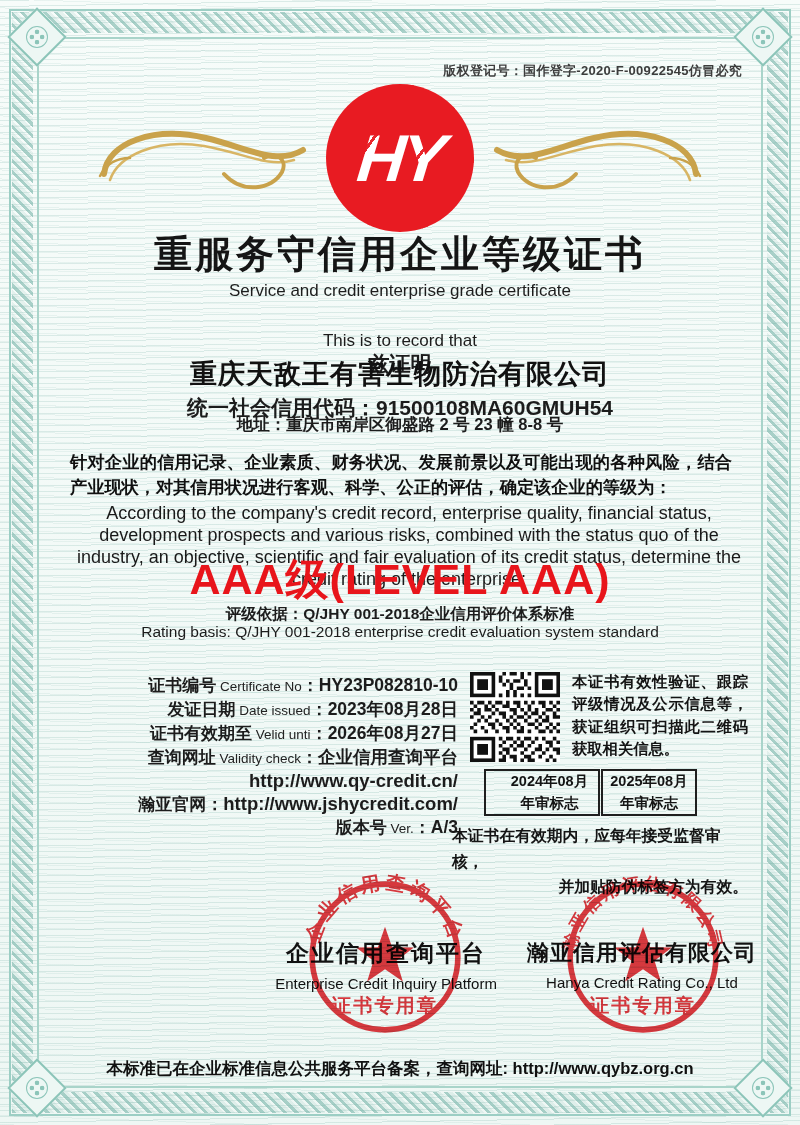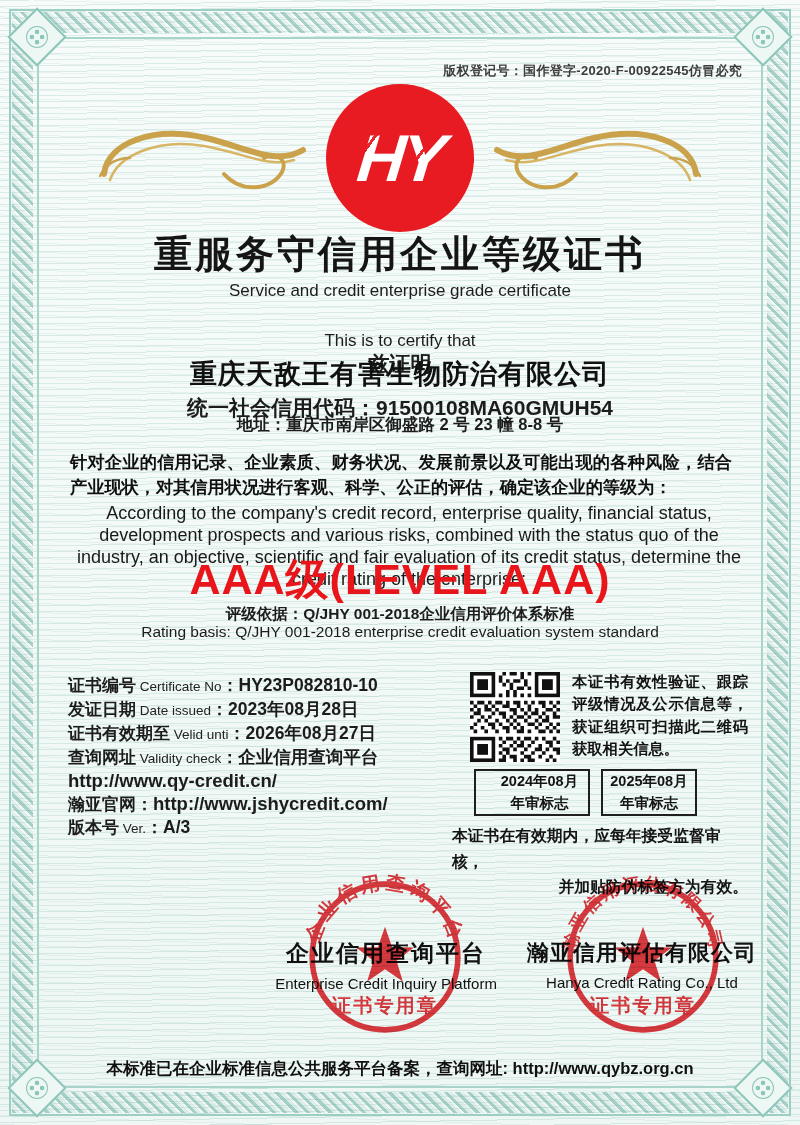--- a/index.html
+++ b/index.html
@@ -75,36 +75,36 @@
   
   .para-cn { top:450px; left:70px; width:662px; font-size:17.2px; font-weight:bold;
              line-height:1.48; text-align:justify; color:#101010; }
   .para-en { top:503px; left:70px; width:678px; font-size:18px; line-height:1.22;
              text-align:center; color:#191919; }
   .rating  { top:551px; font-size:43px; font-weight:bold; color:#e8151b; letter-spacing:1px; }
   .basis-cn{ top:604px; font-size:15.5px; font-weight:bold; }
   .basis-en{ top:623px; font-size:15.5px; }
 
   
-  .details { top:674px; left:68px; width:390px; }
+  .details { top:674px; left:68px; width:390px;text-align:right; }
   .detail-line { line-height:22px; white-space:nowrap; }
   .lc { font-size:17px;   font-weight:bold; }
   .le { font-size:13.5px; color:#222; }
   .lv { font-size:17.5px; font-weight:bold; }
   .lurl { font-size:18.5px; font-weight:bold; }
 
   
   .qr { top:672px; left:470px; width:90px; height:90px; }
   .qr-caption { top:671px; left:572px; width:176px; font-size:15.3px; font-weight:bold;
                 line-height:1.47; text-align:justify; color:#141414; }
 
   .year-box { top:769px; height:47px; border:2px solid #1f1f1f; display:flex;
               flex-direction:column; align-items:center; justify-content:center;
               font-size:14.5px; font-weight:bold; line-height:1.45; color:#141414; }
-  .yb1 { left:474px; width:116px;padding-left:15px; }
+  .yb1 { left:484px; width:116px;padding-left:15px; }
   .yb2 { left:601px; width:96px; }
 
   .review-note { top:823px; left:452px; width:296px; font-size:15.8px; font-weight:bold;
                  line-height:1.62; color:#141414; }
   .review-note .l1 { text-align:left; }
   .review-note .l2 { text-align:right; }
 
   
   .issuer { top:938px; }
   .issuer .name-cn { font-weight:bold; color:#111; }
@@ -148,21 +148,21 @@
     <path d="M4,62 C10,50 20,44 34,44" fill="none" stroke="#c9a24b" stroke-width="2.5" stroke-linecap="round"></path>
   </svg>
 
   <div class="abs logo">
     <span class="hy">HY</span>
   </div>
 
   <div class="abs centered title-cn">重服务守信用企业等级证书</div>
   <div class="abs centered title-en">Service and credit enterprise grade certificate</div>
   <div class="abs centered certify-cn">兹证明</div>
-  <div class="abs centered certify-en">This is to certify that</div>
+  <div class="abs centered certify-en">This is to record that</div>
 
   <div class="abs centered company">重庆天敌王有害生物防治有限公司</div>
   <div class="abs centered creditcode">统一社会信用代码：91500108MA60GMUH54</div>
   <div class="abs centered address">地址：重庆市南岸区御盛路 2 号 23 幢 8-8 号</div>
 
   <div class="abs para-cn">针对企业的信用记录、企业素质、财务状况、发展前景以及可能出现的各种风险，结合产业现状，对其信用状况进行客观、科学、公正的评估，确定该企业的等级为：</div>
   <div class="abs para-en">According to the company's credit record, enterprise quality, financial status, development prospects and various risks, combined with the status quo of the industry, an objective, scientific and fair evaluation of its credit status, determine the credit rating of the enterprise:</div>
   <div class="abs centered rating">AAA级(LEVEL AAA)</div>
   <div class="abs centered basis-cn">评级依据：Q/JHY 001-2018企业信用评价体系标准</div>
   <div class="abs centered basis-en">Rating basis: Q/JHY 001-2018 enterprise credit evaluation system standard</div>

